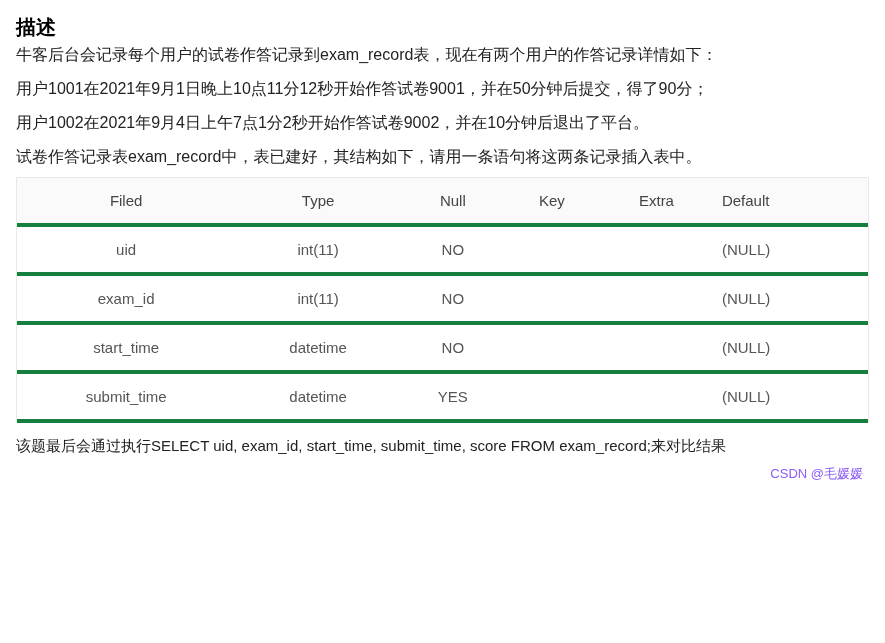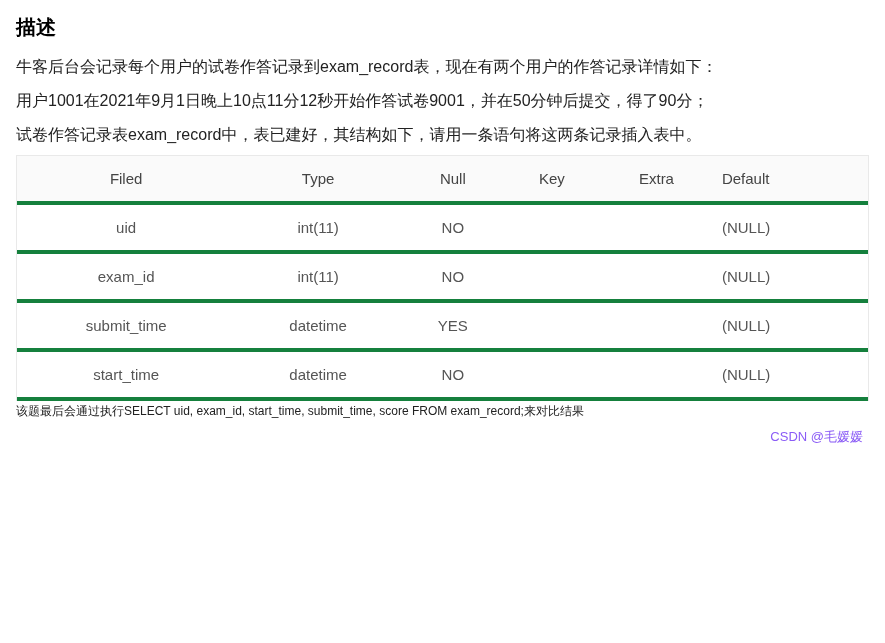--- a/index.html
+++ b/index.html
@@ -11,21 +11,20 @@
       font-family: -apple-system, BlinkMacSystemFont, "Segoe UI", "PingFang SC", "Microsoft YaHei", sans-serif;
       background: #ffffff;
       width: 885px;
       color: #333;
       padding: 14px 16px 8px 16px;
     }
     .title {
       font-size: 20px;
       font-weight: 700;
       color: #000;
-      margin-bottom: 12px;
     }
     .desc {
       font-size: 16px;
       line-height: 1.75;
       color: #222;
       margin-bottom: 6px;
     }
     .table-wrap {
       overflow-x: scroll;
       border: 1px solid #e9e9e9;
@@ -62,41 +61,42 @@
     }
     th {
       background: #fafafa;
       color: #444;
     }
     td.last, th.last {
       text-align: left;
       padding-right: 16px;
     }
     .footnote {
-      font-size: 12px;
+      font-size: 15px;
       line-height: 1.75;
       color: #222;
-      margin-top: 0;
+      margin-top: 10px;
     }
     .watermark {
       text-align: right;
       color: #8b5cf6;
       font-size: 13px;
       margin-top: 6px;
       padding-right: 6px;
     }
   </style>
 </head>
 <body>
 
 <h2 class="title">描述</h2>
 
 <div>
   <p class="desc">牛客后台会记录每个用户的试卷作答记录到exam_record表，现在有两个用户的作答记录详情如下：</p>
   <p class="desc">用户1001在2021年9月1日晚上10点11分12秒开始作答试卷9001，并在50分钟后提交，得了90分；</p>
+  <p class="desc">用户1002在2021年9月4日上午7点1分2秒开始作答试卷9002，并在10分钟后退出了平台。</p>
   <p class="desc">试卷作答记录表exam_record中，表已建好，其结构如下，请用一条语句将这两条记录插入表中。</p>
 </div>
 
 <div class="table-wrap">
   <table>
     <thead>
       <tr>
         <th>Filed</th>
         <th>Type</th>
         <th>Null</th>
@@ -116,31 +116,31 @@
       </tr>
       <tr>
         <td>exam_id</td>
         <td>int(11)</td>
         <td>NO</td>
         <td></td>
         <td></td>
         <td class="last">(NULL)</td>
       </tr>
       <tr>
-        <td>submit_time</td>
+        <td>start_time</td>
         <td>datetime</td>
-        <td>YES</td>
+        <td>NO</td>
         <td></td>
         <td></td>
         <td class="last">(NULL)</td>
       </tr>
       <tr>
-        <td>start_time</td>
+        <td>submit_time</td>
         <td>datetime</td>
-        <td>NO</td>
+        <td>YES</td>
         <td></td>
         <td></td>
         <td class="last">(NULL)</td>
       </tr>
     </tbody>
   </table>
 </div>
 
 <p class="footnote">该题最后会通过执行SELECT uid, exam_id, start_time, submit_time, score FROM exam_record;来对比结果</p>
 

